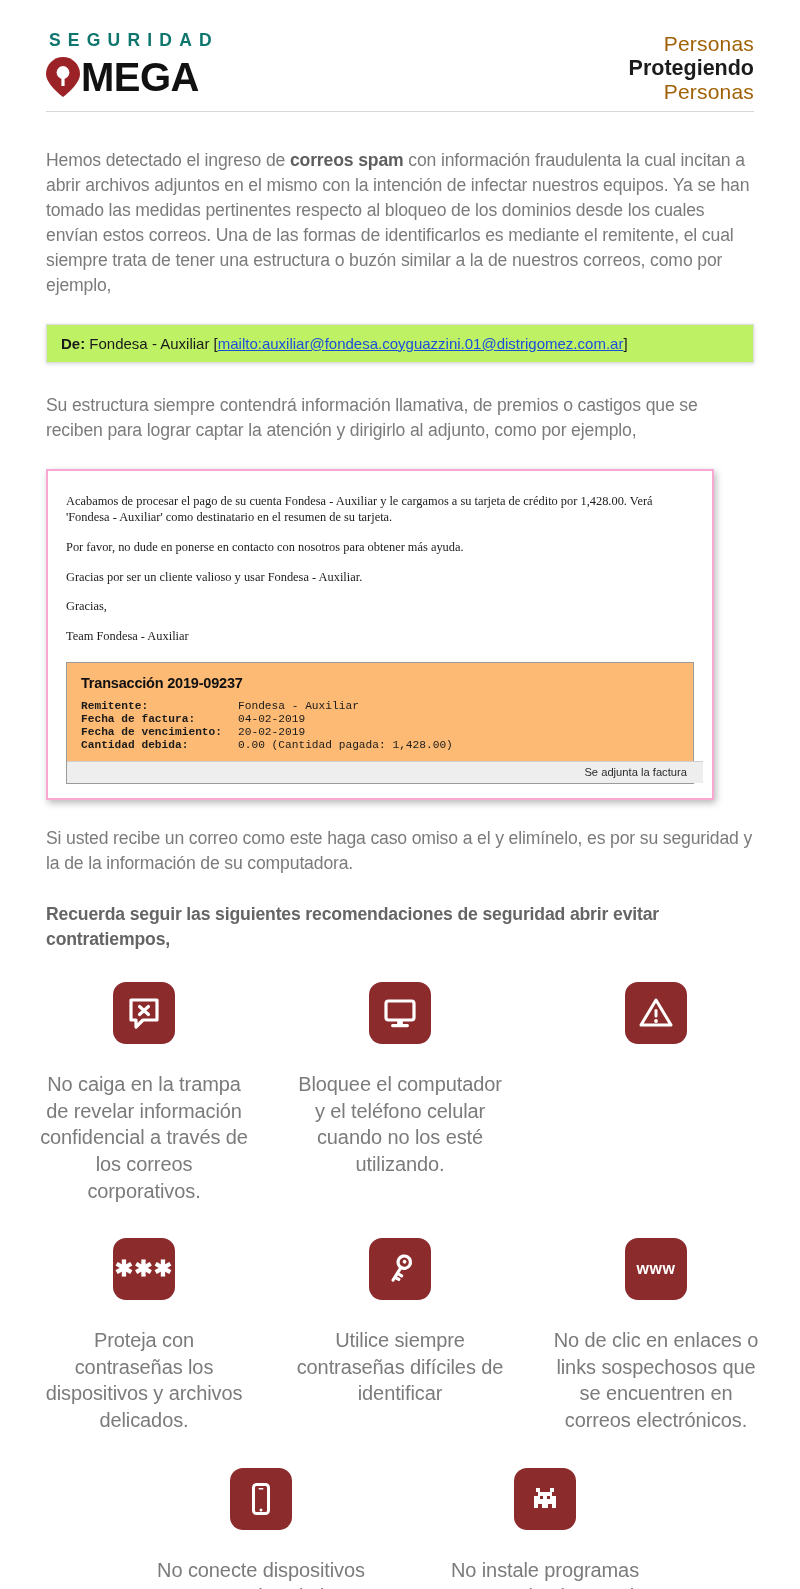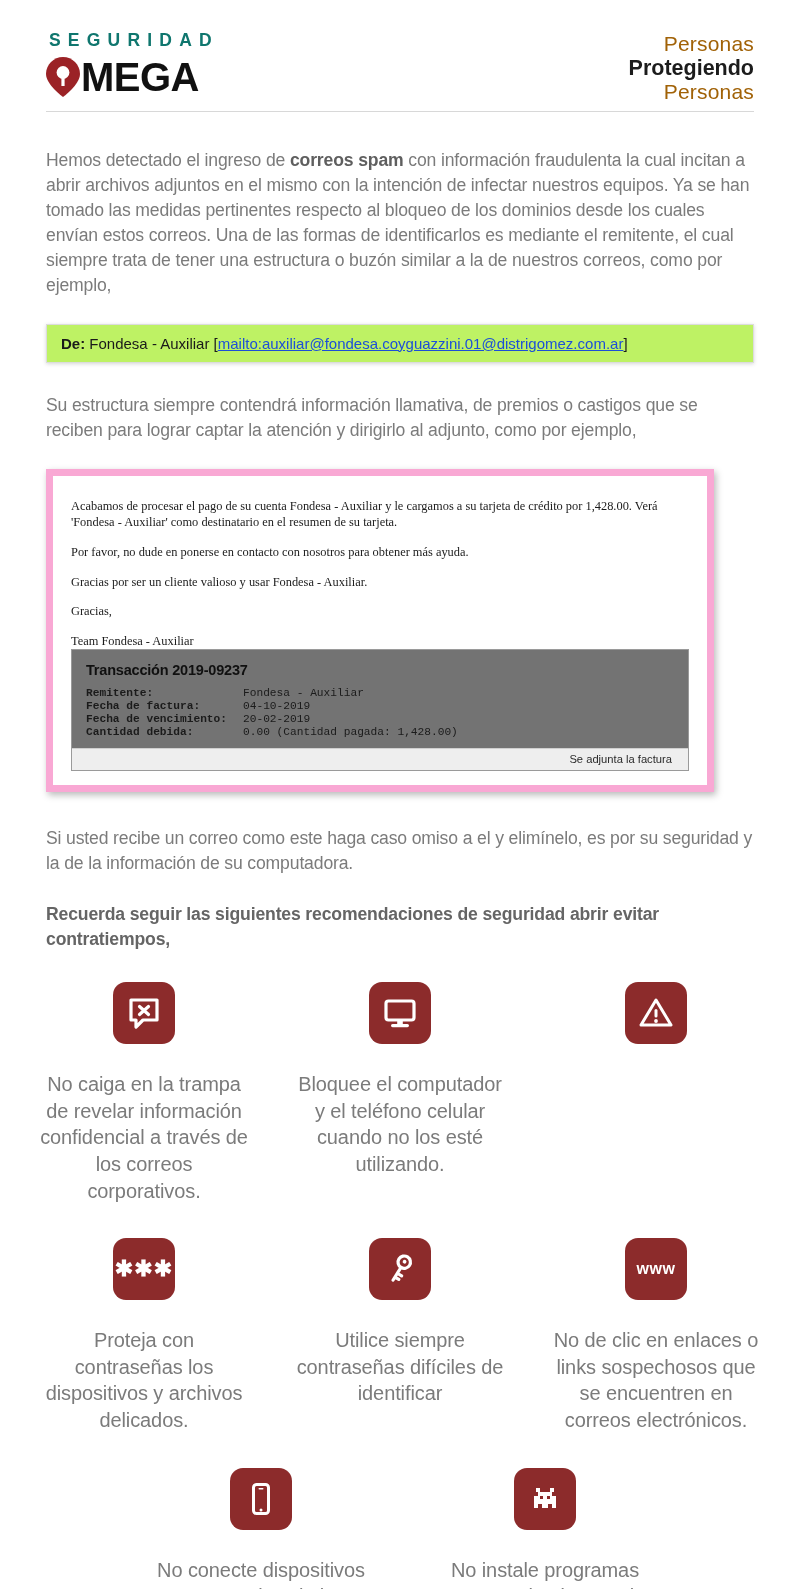--- a/index.html
+++ b/index.html
@@ -94,21 +94,21 @@
   .para {
     font-size: 17.6px;
     line-height: 1.42;
     color: #7b7b7b;
     font-family: "Liberation Sans", sans-serif;
     letter-spacing: -0.15px;
   }
   .para b { color: #5f5f5f; font-weight: 700; }
   .p1 { margin-top: 26px; }
   .p2 { margin-top: 30px; }
-  .p3 { margin-top: 34px; }
+  .p3 { margin-top: 26px; }
   .heading-bold {
     margin-top: 26px;
     font-size: 17.6px;
     line-height: 1.42;
     font-weight: 700;
     color: #656565;
     letter-spacing: -0.15px;
   }
 
   
@@ -128,38 +128,39 @@
   .de-box .mail-link {
     color: #1c4fd8;
     text-decoration: underline;
   }
 
   
   .email-shot {
     margin-top: 26px;
     margin-left: 0px;
     width: 668px;
-    border: 7px solid #f9a8d4;
+    border: 2px solid #f9a8d4;
     background: #ffffff;
     box-shadow: 2px 3px 7px rgba(0,0,0,0.28);
     padding: 22px 18px 14px 18px;
     font-family: "Liberation Serif", serif;
   }
   .email-body {
     font-size: 12.4px;
     color: #1b1b1b;
     line-height: 1.34;
   }
   .email-body p { margin: 0 0 13px 0; }
   .email-body p:last-child { margin-bottom: 0; }
 
   .tx-card {
+    margin-top: 18px;
     border: 1px solid #9a9a9a;
-    background: #737373;
-    padding: 12px 14px 0 14px;
+    background: #fdba74;
+    padding: 12px 4px 0 14px;
   }
   .tx-title {
     font-family: "Liberation Sans", sans-serif;
     font-size: 14.5px;
     font-weight: 700;
     color: #101010;
     margin-bottom: 9px;
     letter-spacing: -0.2px;
   }
   .tx-table {
@@ -275,21 +276,21 @@
     <div class="tx-card">
       <div class="tx-title">Transacción 2019-09237</div>
       <table class="tx-table">
         <tbody>
           <tr>
             <td class="k">Remitente:</td>
             <td class="v">Fondesa - Auxiliar</td>
           </tr>
           <tr>
             <td class="k">Fecha de factura:</td>
-            <td class="v">04-10-2019</td>
+            <td class="v">04-02-2019</td>
           </tr>
           <tr>
             <td class="k">Fecha de vencimiento:</td>
             <td class="v">20-02-2019</td>
           </tr>
           <tr>
             <td class="k">Cantidad debida:</td>
             <td class="v">0.00 (Cantidad pagada: 1,428.00)</td>
           </tr>
         </tbody>

